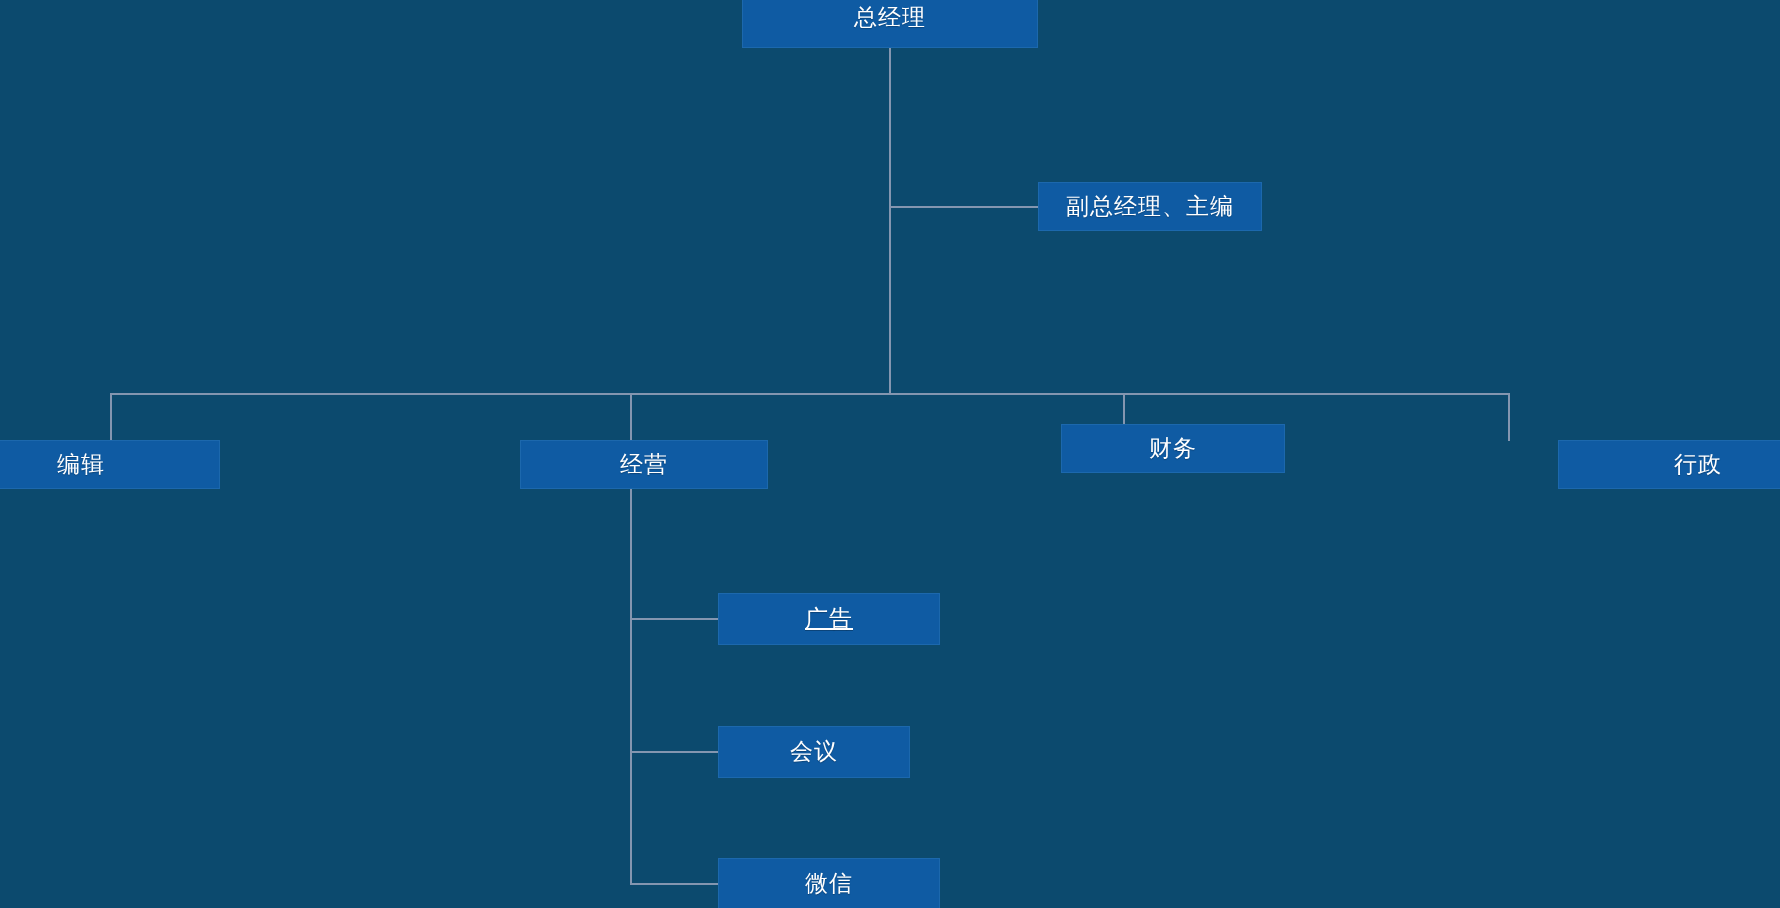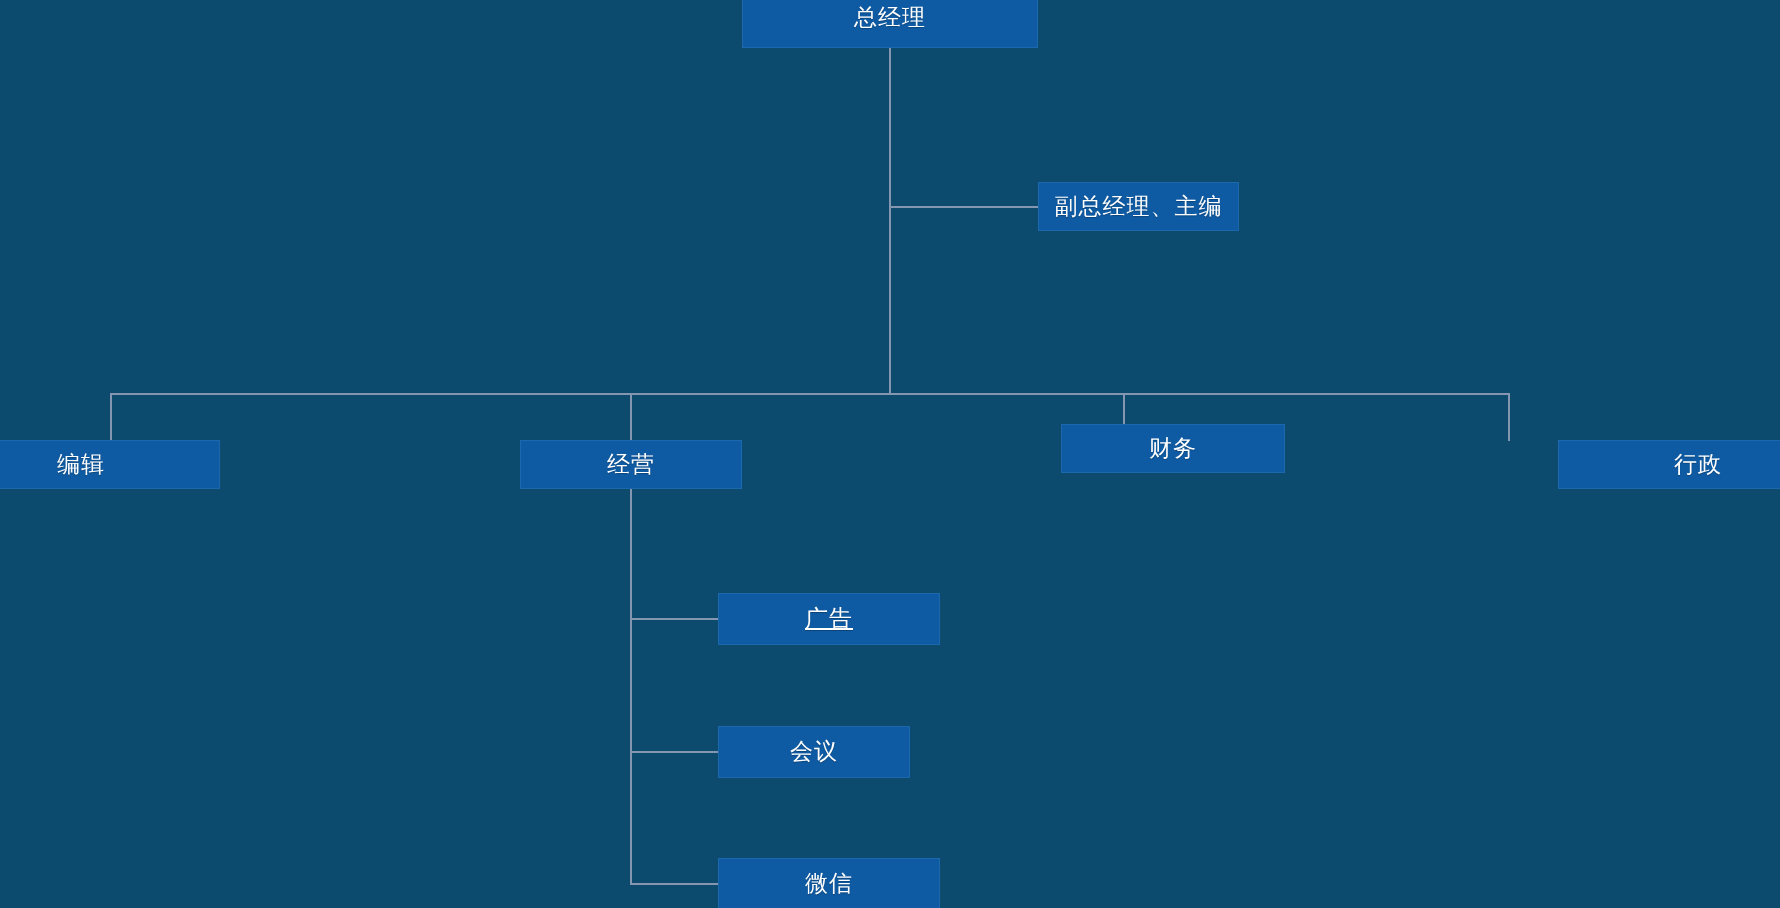--- a/index.html
+++ b/index.html
@@ -41,23 +41,23 @@
     line-height: 1.2;
     white-space: nowrap;
     text-align: center;
     box-shadow: 0 0 0 0 rgba(0,0,0,0);
   }
   .node .node-label {
     display: block;
     text-shadow: 0 1px 1px rgba(0,0,0,0.25);
   }
   .node.root            { left: 742px;  top: -12px;  width: 296px; height: 60px; }
-  .node.deputy          { left: 1038px; top: 182px;  width: 201px; height: 49px; }
+  .node.deputy          { left: 1038px; top: 182px;  width: 224px; height: 49px; }
   .node.div-editorial   { left: -58px;  top: 440px;  width: 278px; height: 49px; }
-  .node.div-operations  { left: 520px;  top: 440px;  width: 222px; height: 49px; }
+  .node.div-operations  { left: 520px;  top: 440px;  width: 248px; height: 49px; }
   .node.div-finance     { left: 1038px; top: 424px;  width: 224px; height: 49px; margin-left: 23px; }
   .node.div-admin       { left: 1558px; top: 440px;  width: 280px; height: 49px; }
   .node.sub-ad          { left: 718px;  top: 593px;  width: 222px; height: 52px; text-decoration: underline; }
   .node.sub-conf        { left: 718px;  top: 726px;  width: 192px; height: 52px; }
   .node.sub-wechat      { left: 718px;  top: 858px;  width: 222px; height: 52px; }
 </style>
 </head>
 <body>
 
 <div id="org-chart">

